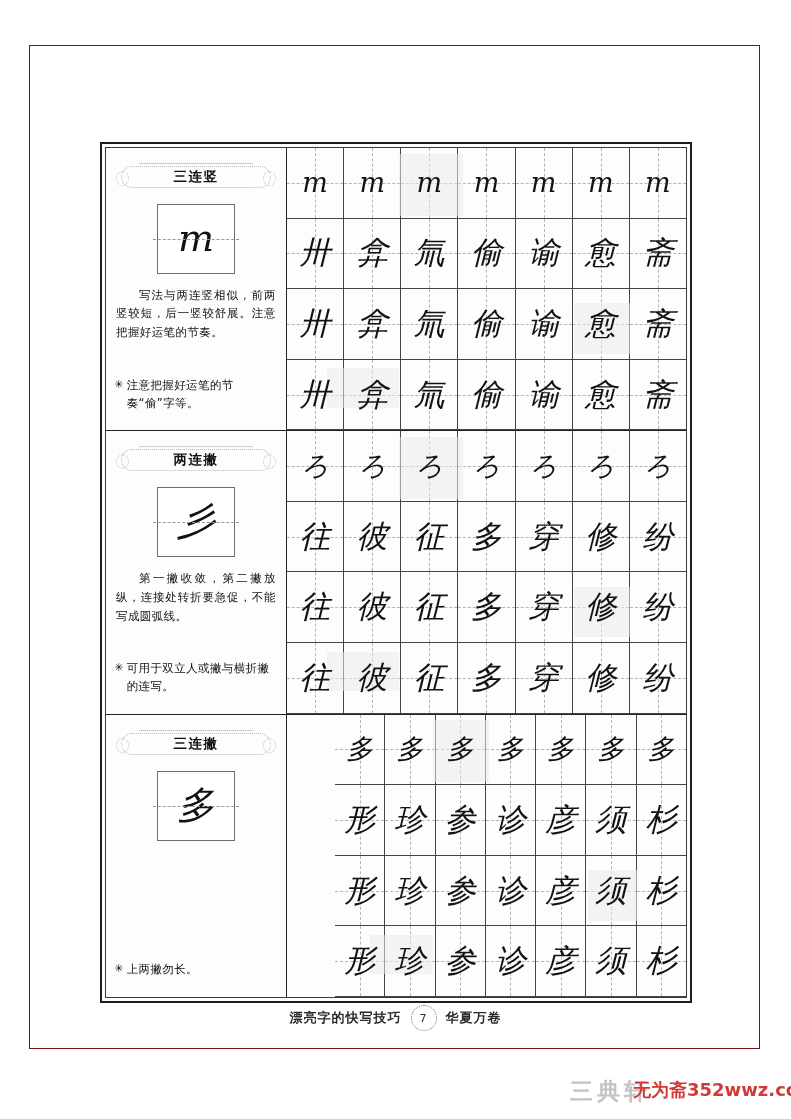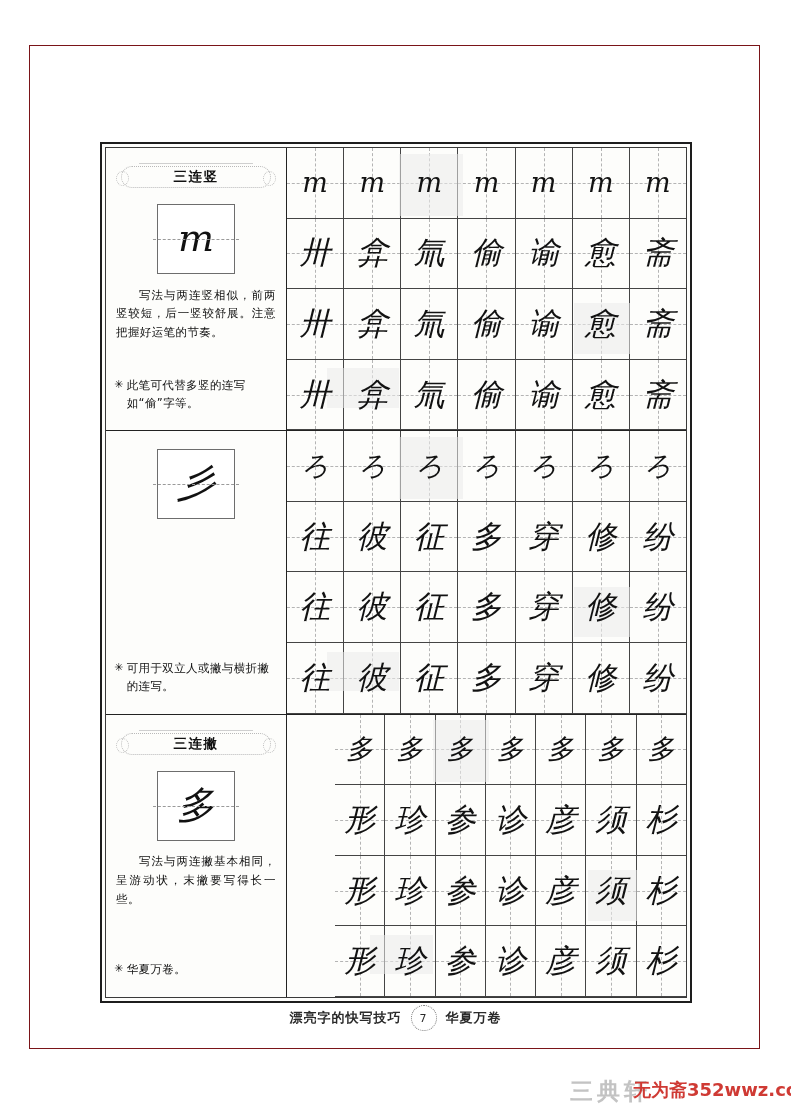--- a/index.html
+++ b/index.html
@@ -257,21 +257,21 @@
             <span class="ribbon"></span>
             <span class="rule"></span>
             <span class="badge-text">三连竖</span>
           </div>
           <div class="glyph-box">
             <span class="g">m</span>
           </div>
           <p class="desc">写法与两连竖相似，前两竖较短，后一竖较舒展。注意把握好运笔的节奏。</p>
           <div class="note">
             <span class="star">✳</span>
-            <span class="note-text">此笔可代替多竖的连写如“偷”字等。</span>
+            <span class="note-text">注意把握好运笔的节奏“偷”字等。</span>
           </div>
         </div>
         <div class="grid" style="position: relative;">
           <div class="grid-row stroke-row">
             <div class="cell">
               <span class="ch">m</span>
             </div>
             <div class="cell">
               <span class="ch">m</span>
             </div>
@@ -360,23 +360,29 @@
               <span class="ch">斋</span>
             </div>
           </div>
           <div class="shade" style="top: 2%; left: 28%; width: 16%; height: 22%;"></div>
           <div class="shade" style="top: 55%; left: 72%; width: 14%; height: 18%;"></div>
           <div class="shade" style="top: 78%; left: 10%; width: 18%; height: 14%;"></div>
         </div>
       </div>
       <div class="section">
         <div class="lesson">
+          <div class="badge">
+            <span class="ribbon"></span>
+            <span class="rule"></span>
+            <span class="badge-text">两连撇</span>
+          </div>
           <div class="glyph-box">
             <span class="g">彡</span>
           </div>
+          <p class="desc">第一撇收敛，第二撇放纵，连接处转折要急促，不能写成圆弧线。</p>
           <div class="note">
             <span class="star">✳</span>
             <span class="note-text">可用于双立人或撇与横折撇的连写。</span>
           </div>
         </div>
         <div class="grid" style="position: relative;">
           <div class="grid-row stroke-row">
             <div class="cell">
               <span class="ch">ろ</span>
             </div>
@@ -476,24 +482,23 @@
       <div class="section">
         <div class="lesson">
           <div class="badge">
             <span class="ribbon"></span>
             <span class="rule"></span>
             <span class="badge-text">三连撇</span>
           </div>
           <div class="glyph-box">
             <span class="g">多</span>
           </div>
-          <p class="desc">写法与两连撇基本相同，呈游动状，末撇要写得长一些。</p>
           <div class="note">
             <span class="star">✳</span>
-            <span class="note-text">华夏万卷。</span>
+            <span class="note-text">上两撇勿长。</span>
           </div>
         </div>
         <div class="grid" style="position: relative;">
           <div class="grid-row stroke-row">
             <div class="cell">
               <span class="ch">多</span>
             </div>
             <div class="cell">
               <span class="ch">多</span>
             </div>

